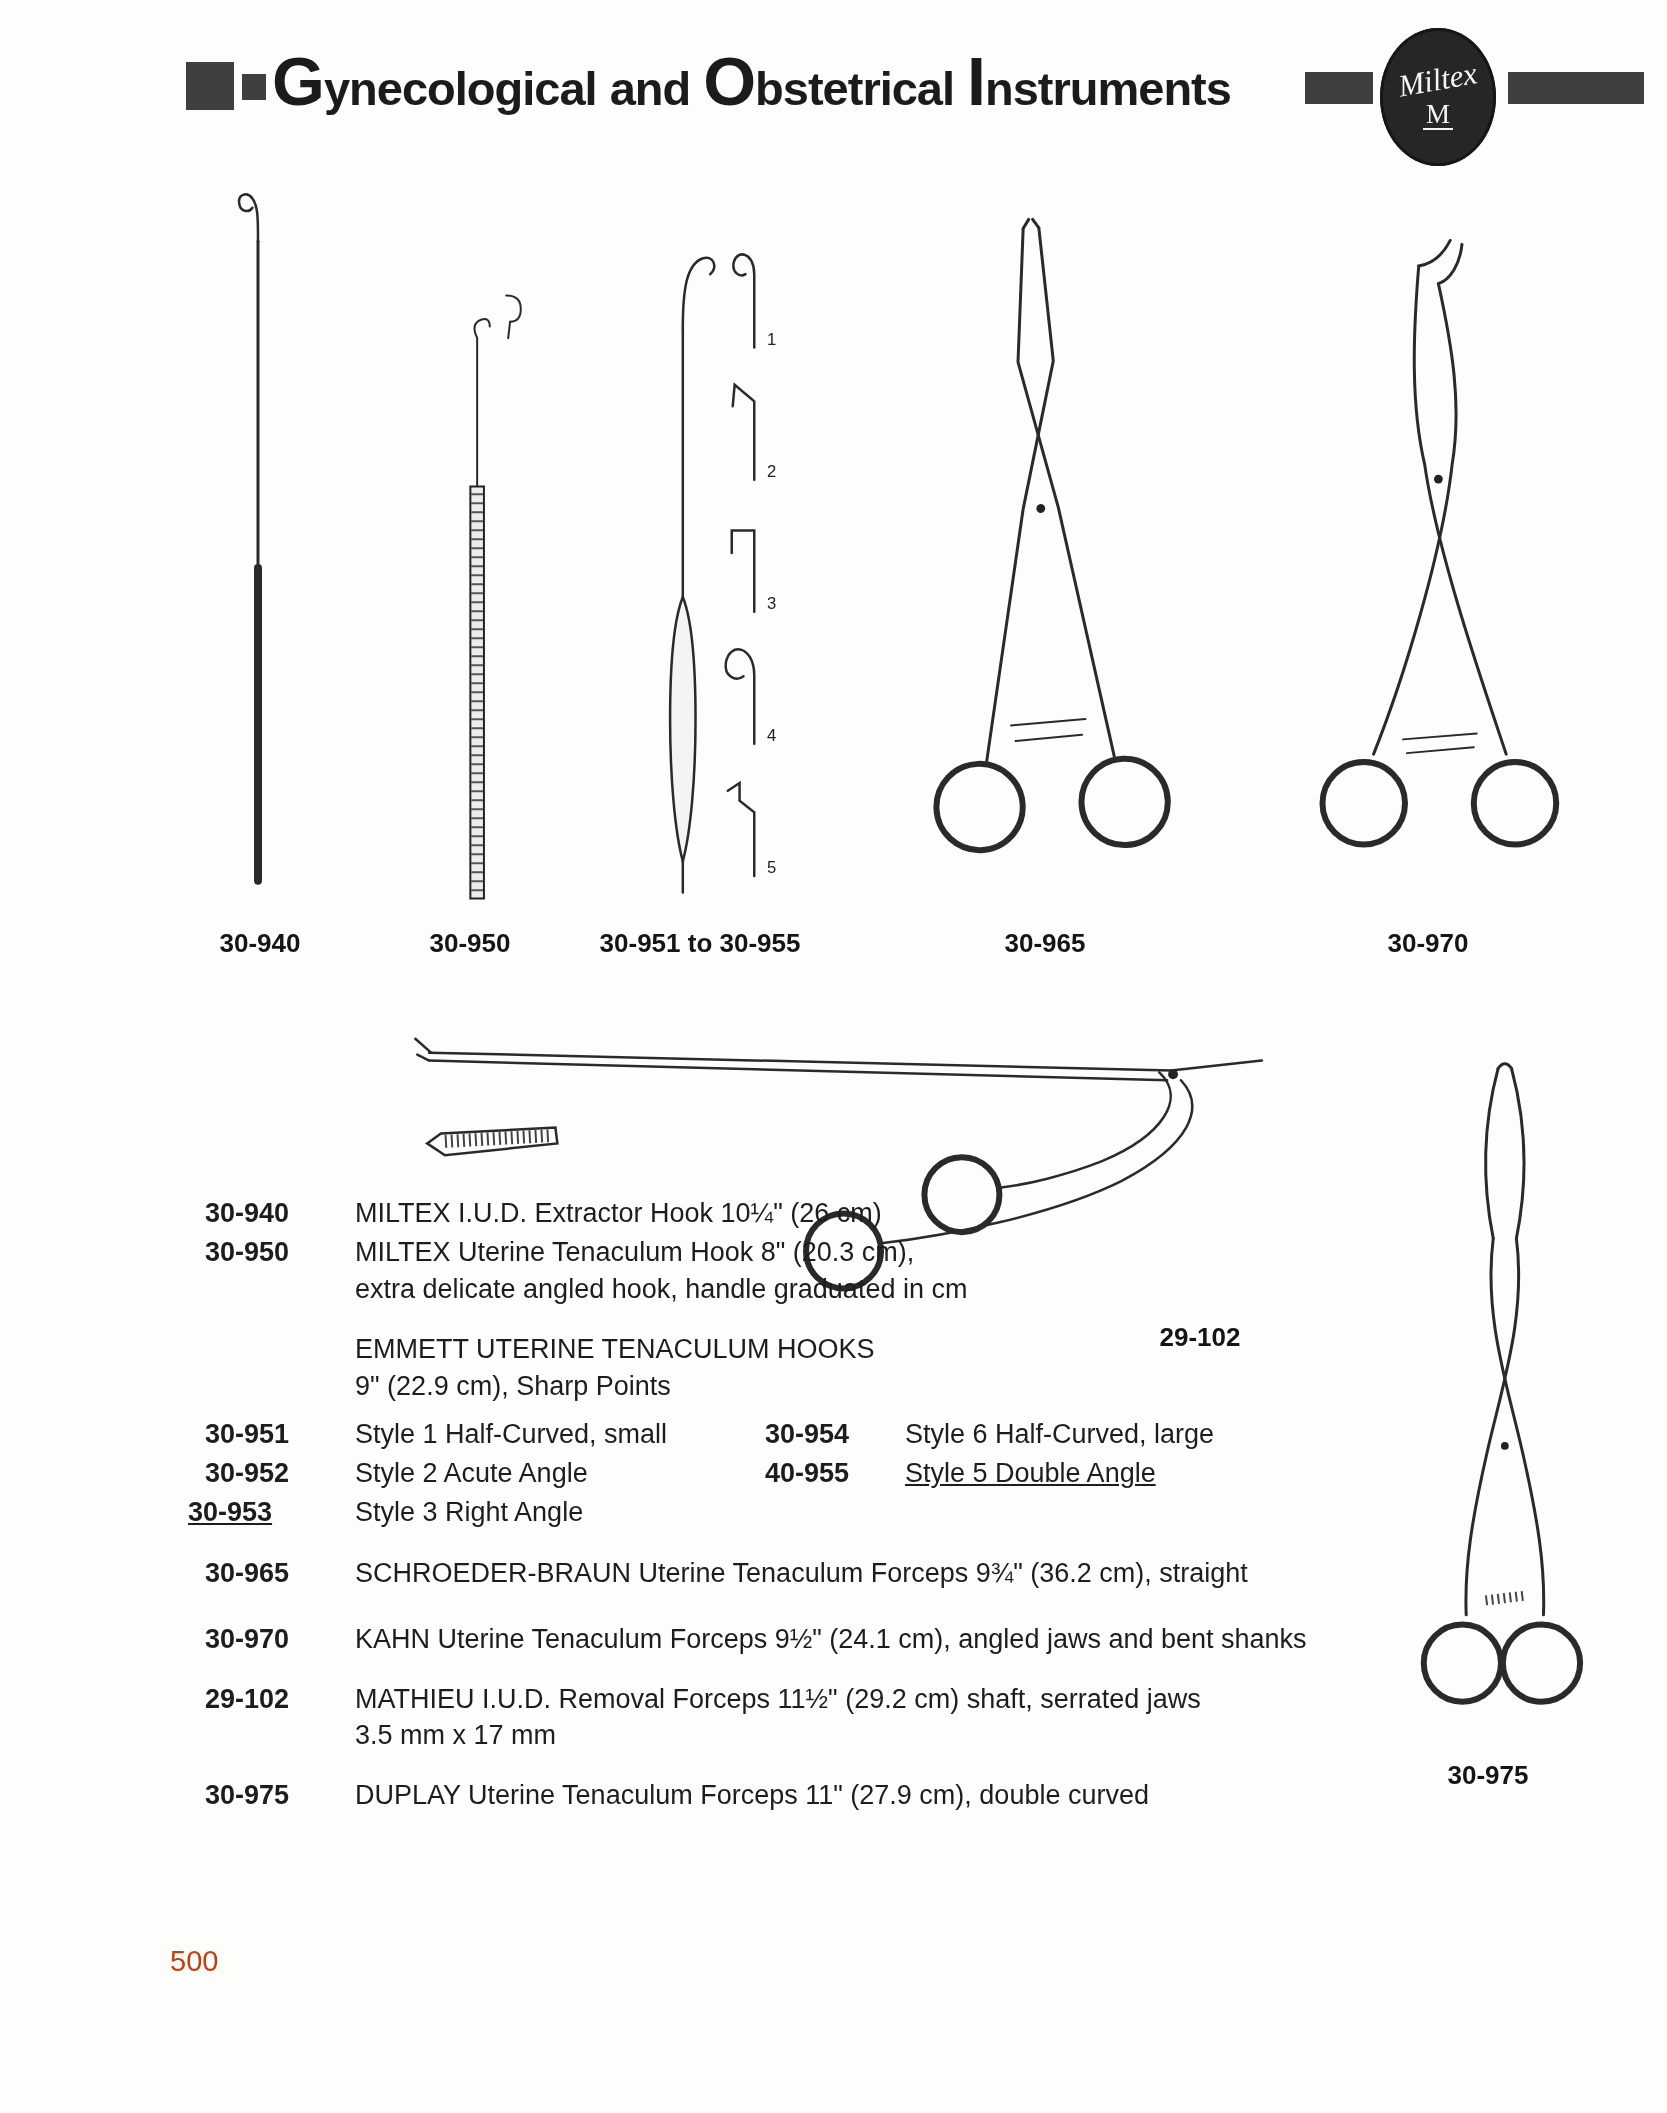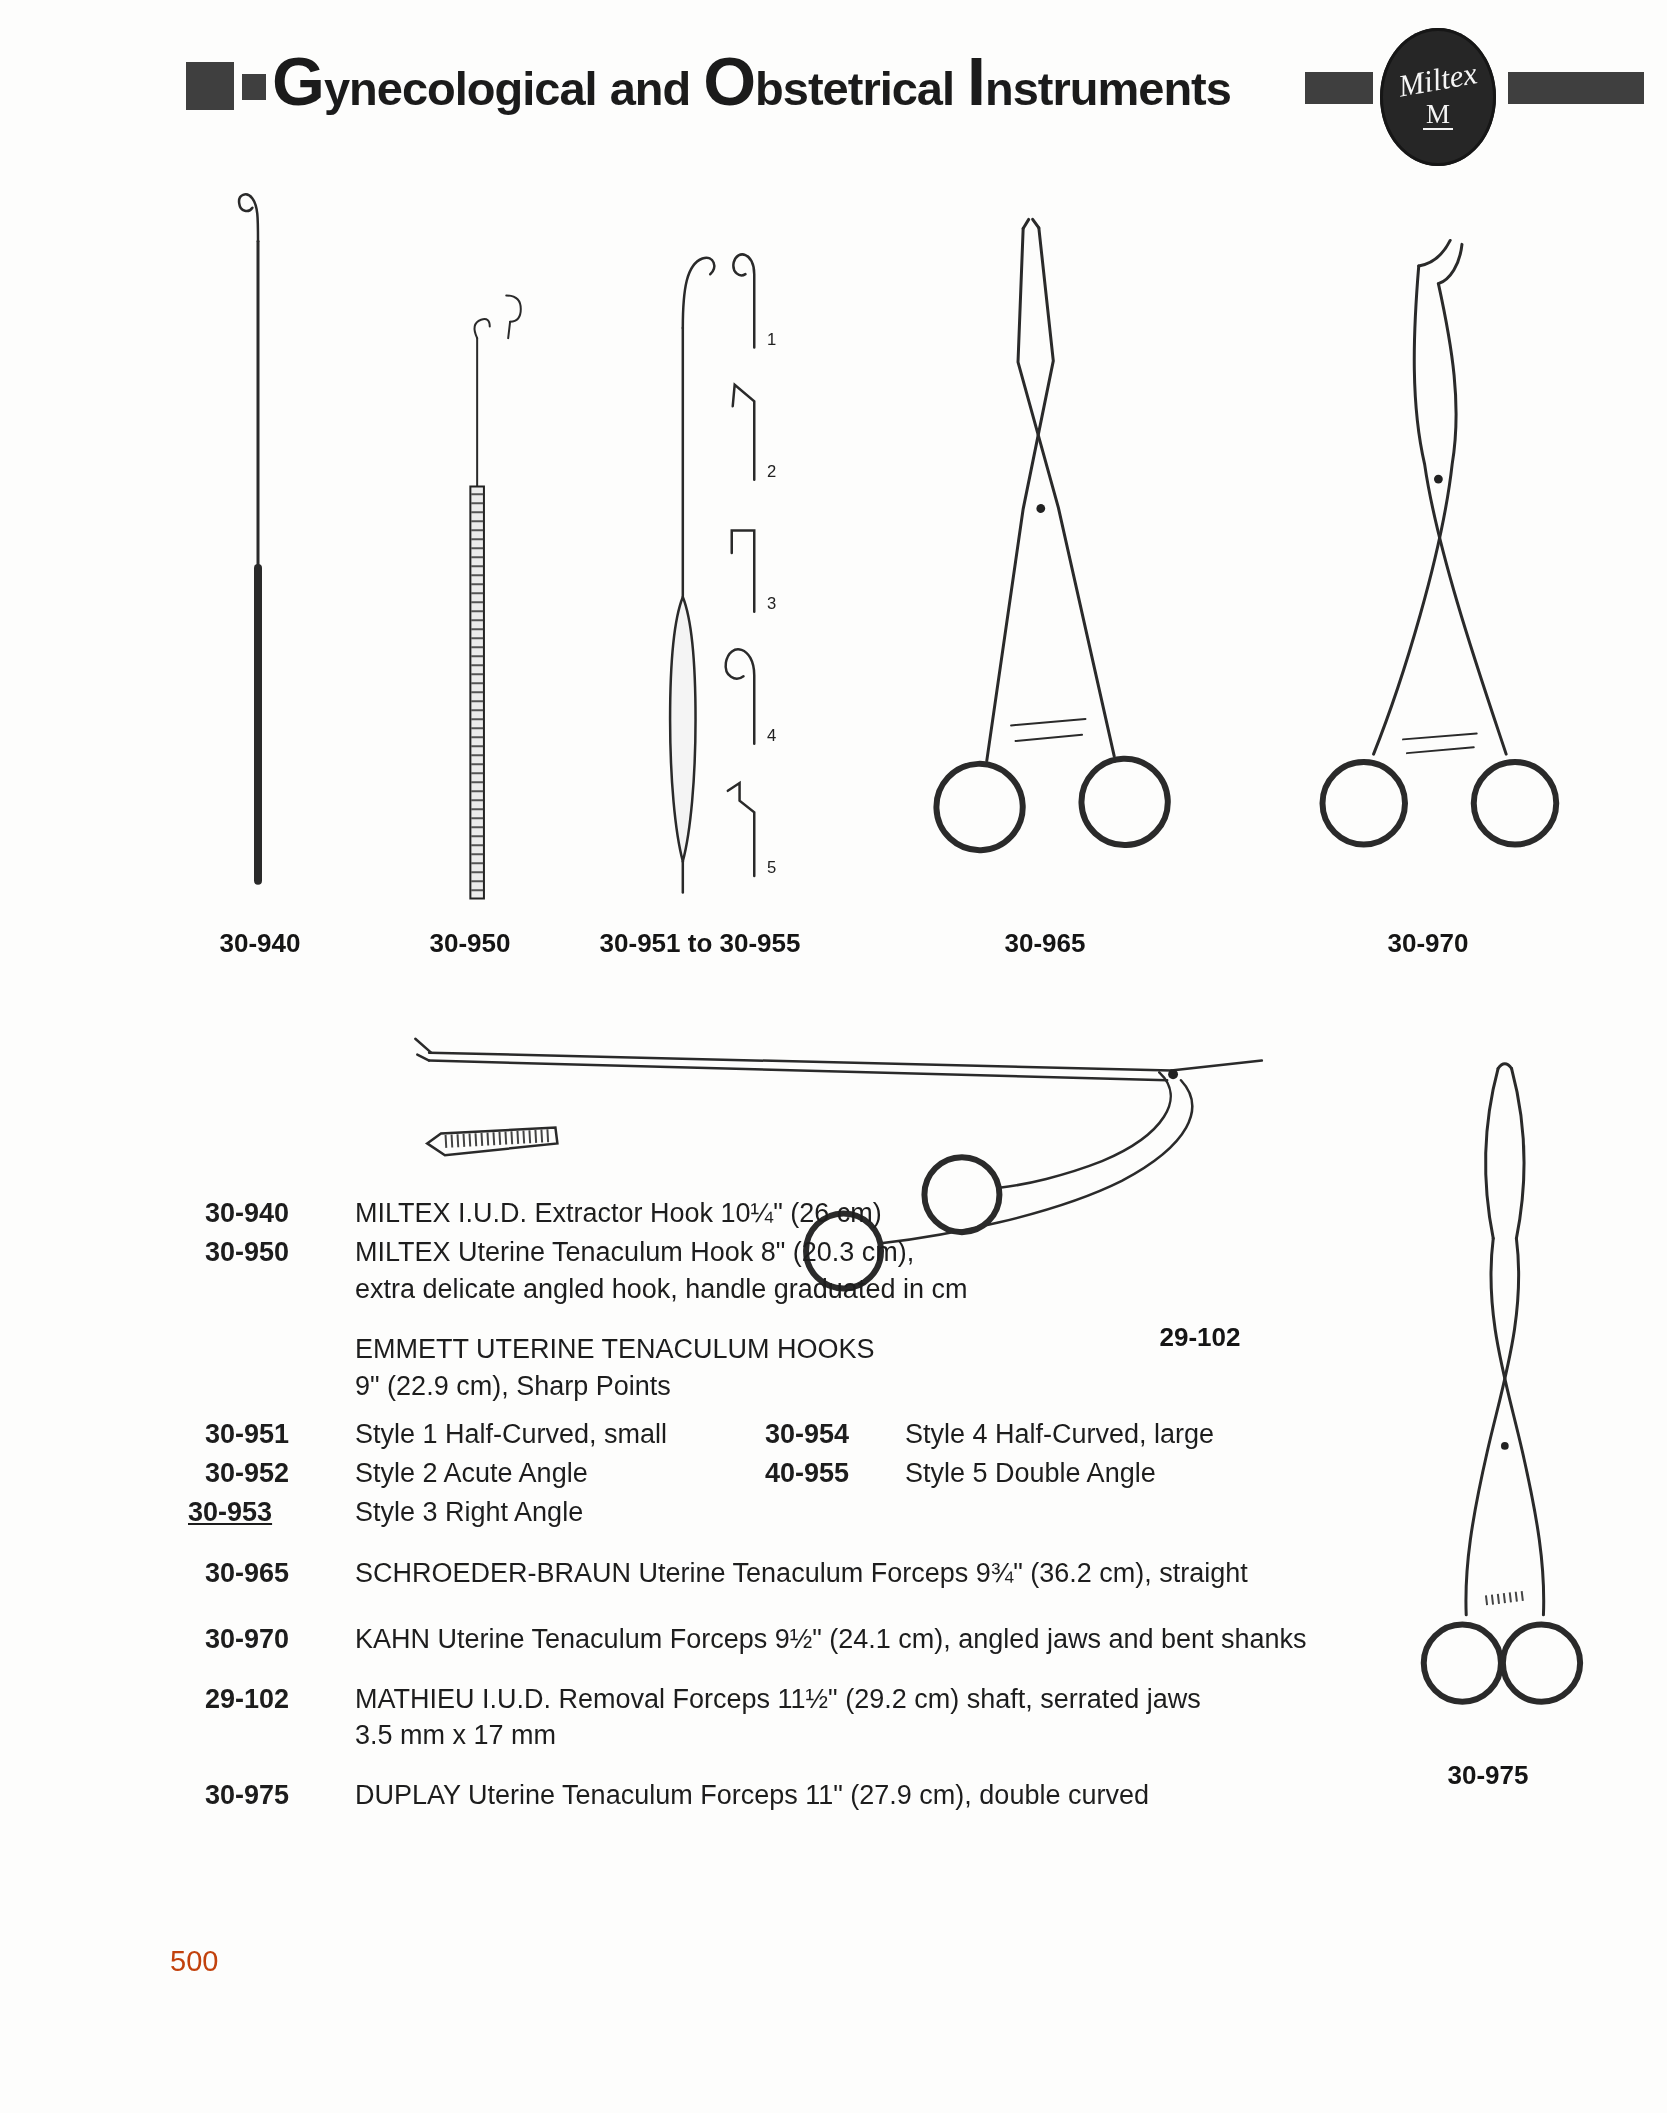--- a/index.html
+++ b/index.html
@@ -181,28 +181,28 @@
       <span class="heading" style="left:355px;">EMMETT UTERINE TENACULUM HOOKS</span>
     </div>
     <div class="abs" style="top:1369px;left:0;width:100%;">
       <span class="heading" style="left:355px;">9" (22.9 cm), Sharp Points</span>
     </div>
 
     <div class="abs" style="top:1417px;left:0;width:100%;">
       <span class="code" style="left:205px;">30-951</span>
       <span class="desc" style="left:355px;">Style 1 Half-Curved, small</span>
       <span class="code" style="left:765px;">30-954</span>
-      <span class="desc" style="left:905px;">Style 4 Half-Curved, large</span>
+      <span class="desc" style="left:905px;">Style 6 Half-Curved, large</span>
     </div>
 
     <div class="abs" style="top:1456px;left:0;width:100%;">
       <span class="code" style="left:205px;">30-952</span>
       <span class="desc" style="left:355px;">Style 2 Acute Angle</span>
       <span class="code" style="left:765px;">40-955</span>
-      <span class="desc" style="left:905px;">Style 5 Double Angle</span>
+      <span class="desc" style="left:905px;text-decoration:underline;">Style 5 Double Angle</span>
     </div>
 
     <div class="abs" style="top:1495px;left:0;width:100%;">
       <span class="code" style="left:188px;text-decoration:underline;">30-953</span>
       <span class="desc" style="left:355px;">Style 3 Right Angle</span>
     </div>
 
     <div class="abs" style="top:1556px;left:0;width:100%;">
       <span class="code" style="left:205px;">30-965</span>
       <span class="desc" style="left:355px;">SCHROEDER-BRAUN Uterine Tenaculum Forceps 9¾" (36.2 cm), straight</span>

